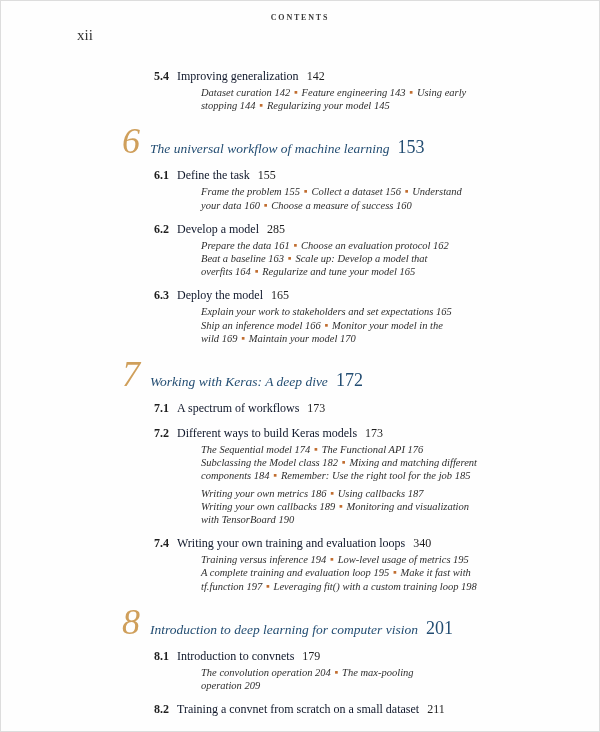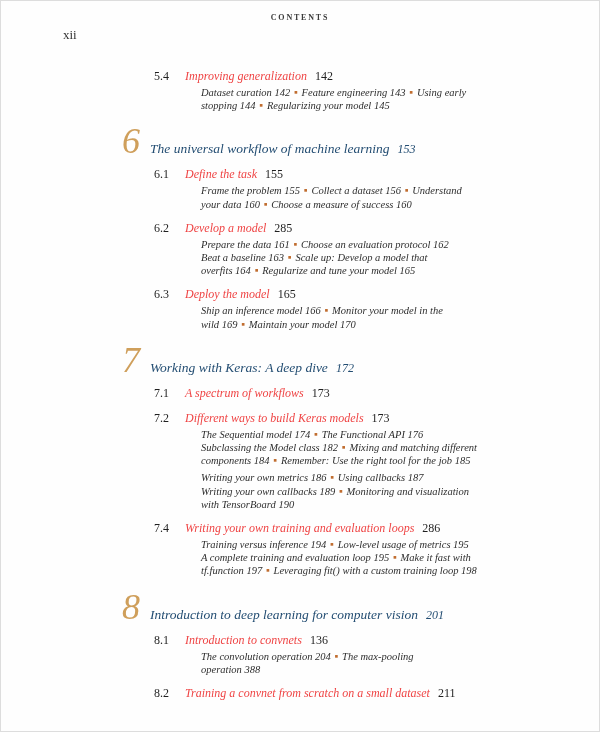--- a/index.html
+++ b/index.html
@@ -7,33 +7,33 @@
     position:relative;
     width:600px;height:732px;
     box-sizing:border-box;
     background:#fefefe;
     border:1px solid #ddd;
     font-family:"Liberation Serif","DejaVu Serif",serif;
     color:#1f1f1f;
     overflow:hidden;
   }
   .header{position:relative;height:34px;padding-top:24px;}
-  .folio{position:absolute;left:62px;top:26px;font-size:13px;color:#333;}
+  .folio{position:absolute;left:76px;top:26px;font-size:15px;color:#333;}
   .running-head{
     position:absolute;left:50%;top:12px;transform:translateX(-50%);
     font-size:8px;font-weight:bold;letter-spacing:1.8px;color:#3a3a3a;
   }
   #toc{margin-top:10px;}
   .sec-row{
     margin:10px 0 2px 153px;
     font-size:12px;
     white-space:nowrap;
   }
-  .sec-num{display:inline-block;width:22px;margin-right:9px;}
-  .sec-title{color:#ef4444;font-style:italic;}
+  .sec-num{display:inline-block;width:22px;margin-right:1px;font-weight:bold;}
+  .sec-title{color:#0f172a;}
   .sec-page{margin-left:8px;}
   .sub{
     margin:2px 60px 4px 200px;
     font-style:italic;
     font-size:10.5px;
     line-height:13.2px;
     color:#2e2e2e;
   }
   .sub-line{white-space:nowrap;}
   .chapter-row{
@@ -53,22 +53,21 @@
     color:var(--chapter-accent,#cf9f5b);
   }
   .ch-title{
     font-style:italic;
     font-weight:normal;
     font-size:13.5px;
     color:var(--chapter-title,#234d72);
   }
   .ch-page{
     margin-left:8px;
-    font-style:italic;
-    font-size:12px;
+    font-size:18px;
     color:var(--chapter-title,#234d72);
   }
   .sq{
     font-size:5.5px;
     color:var(--square,#c06c2e);
     margin:0 4px;
     vertical-align:2px;
     font-style:normal;
   }
 </style>
@@ -97,51 +96,52 @@
         <div class="sub-line">your data 160<span class="sq">■</span>Choose a measure of success 160</div>
       </div>
       <div class="sec-row"><span class="sec-num">6.2</span><span class="sec-title">Develop a model</span><span class="sec-page">285</span></div>
       <div class="sub">
         <div class="sub-line">Prepare the data 161<span class="sq">■</span>Choose an evaluation protocol 162</div>
         <div class="sub-line">Beat a baseline 163<span class="sq">■</span>Scale up: Develop a model that</div>
         <div class="sub-line">overfits 164<span class="sq">■</span>Regularize and tune your model 165</div>
       </div>
       <div class="sec-row"><span class="sec-num">6.3</span><span class="sec-title">Deploy the model</span><span class="sec-page">165</span></div>
       <div class="sub">
+        <div class="sub-line">Explain your work to stakeholders and set expectations 165</div>
         <div class="sub-line">Ship an inference model 166<span class="sq">■</span>Monitor your model in the</div>
         <div class="sub-line">wild 169<span class="sq">■</span>Maintain your model 170</div>
       </div>
       <div class="chapter-row">
         <span class="ch-num">7</span>
         <span class="ch-title">Working with Keras: A deep dive</span>
         <span class="ch-page">172</span>
       </div>
       <div class="sec-row"><span class="sec-num">7.1</span><span class="sec-title">A spectrum of workflows</span><span class="sec-page">173</span></div>
       <div class="sec-row"><span class="sec-num">7.2</span><span class="sec-title">Different ways to build Keras models</span><span class="sec-page">173</span></div>
       <div class="sub">
         <div class="sub-line">The Sequential model 174<span class="sq">■</span>The Functional API 176</div>
         <div class="sub-line">Subclassing the Model class 182<span class="sq">■</span>Mixing and matching different</div>
         <div class="sub-line">components 184<span class="sq">■</span>Remember: Use the right tool for the job 185</div>
       </div>
       <div class="sub">
         <div class="sub-line">Writing your own metrics 186<span class="sq">■</span>Using callbacks 187</div>
         <div class="sub-line">Writing your own callbacks 189<span class="sq">■</span>Monitoring and visualization</div>
         <div class="sub-line">with TensorBoard 190</div>
       </div>
-      <div class="sec-row"><span class="sec-num">7.4</span><span class="sec-title">Writing your own training and evaluation loops</span><span class="sec-page">286</span></div>
+      <div class="sec-row"><span class="sec-num">7.4</span><span class="sec-title">Writing your own training and evaluation loops</span><span class="sec-page">340</span></div>
       <div class="sub">
         <div class="sub-line">Training versus inference 194<span class="sq">■</span>Low-level usage of metrics 195</div>
         <div class="sub-line">A complete training and evaluation loop 195<span class="sq">■</span>Make it fast with</div>
         <div class="sub-line">tf.function 197<span class="sq">■</span>Leveraging fit() with a custom training loop 198</div>
       </div>
       <div class="chapter-row">
         <span class="ch-num">8</span>
         <span class="ch-title">Introduction to deep learning for computer vision</span>
         <span class="ch-page">201</span>
       </div>
-      <div class="sec-row"><span class="sec-num">8.1</span><span class="sec-title">Introduction to convnets</span><span class="sec-page">136</span></div>
+      <div class="sec-row"><span class="sec-num">8.1</span><span class="sec-title">Introduction to convnets</span><span class="sec-page">179</span></div>
       <div class="sub">
         <div class="sub-line">The convolution operation 204<span class="sq">■</span>The max-pooling</div>
-        <div class="sub-line">operation 388</div>
+        <div class="sub-line">operation 209</div>
       </div>
       <div class="sec-row"><span class="sec-num">8.2</span><span class="sec-title">Training a convnet from scratch on a small dataset</span><span class="sec-page">211</span></div>
     </div>
 </div>
 
 </body></html>

